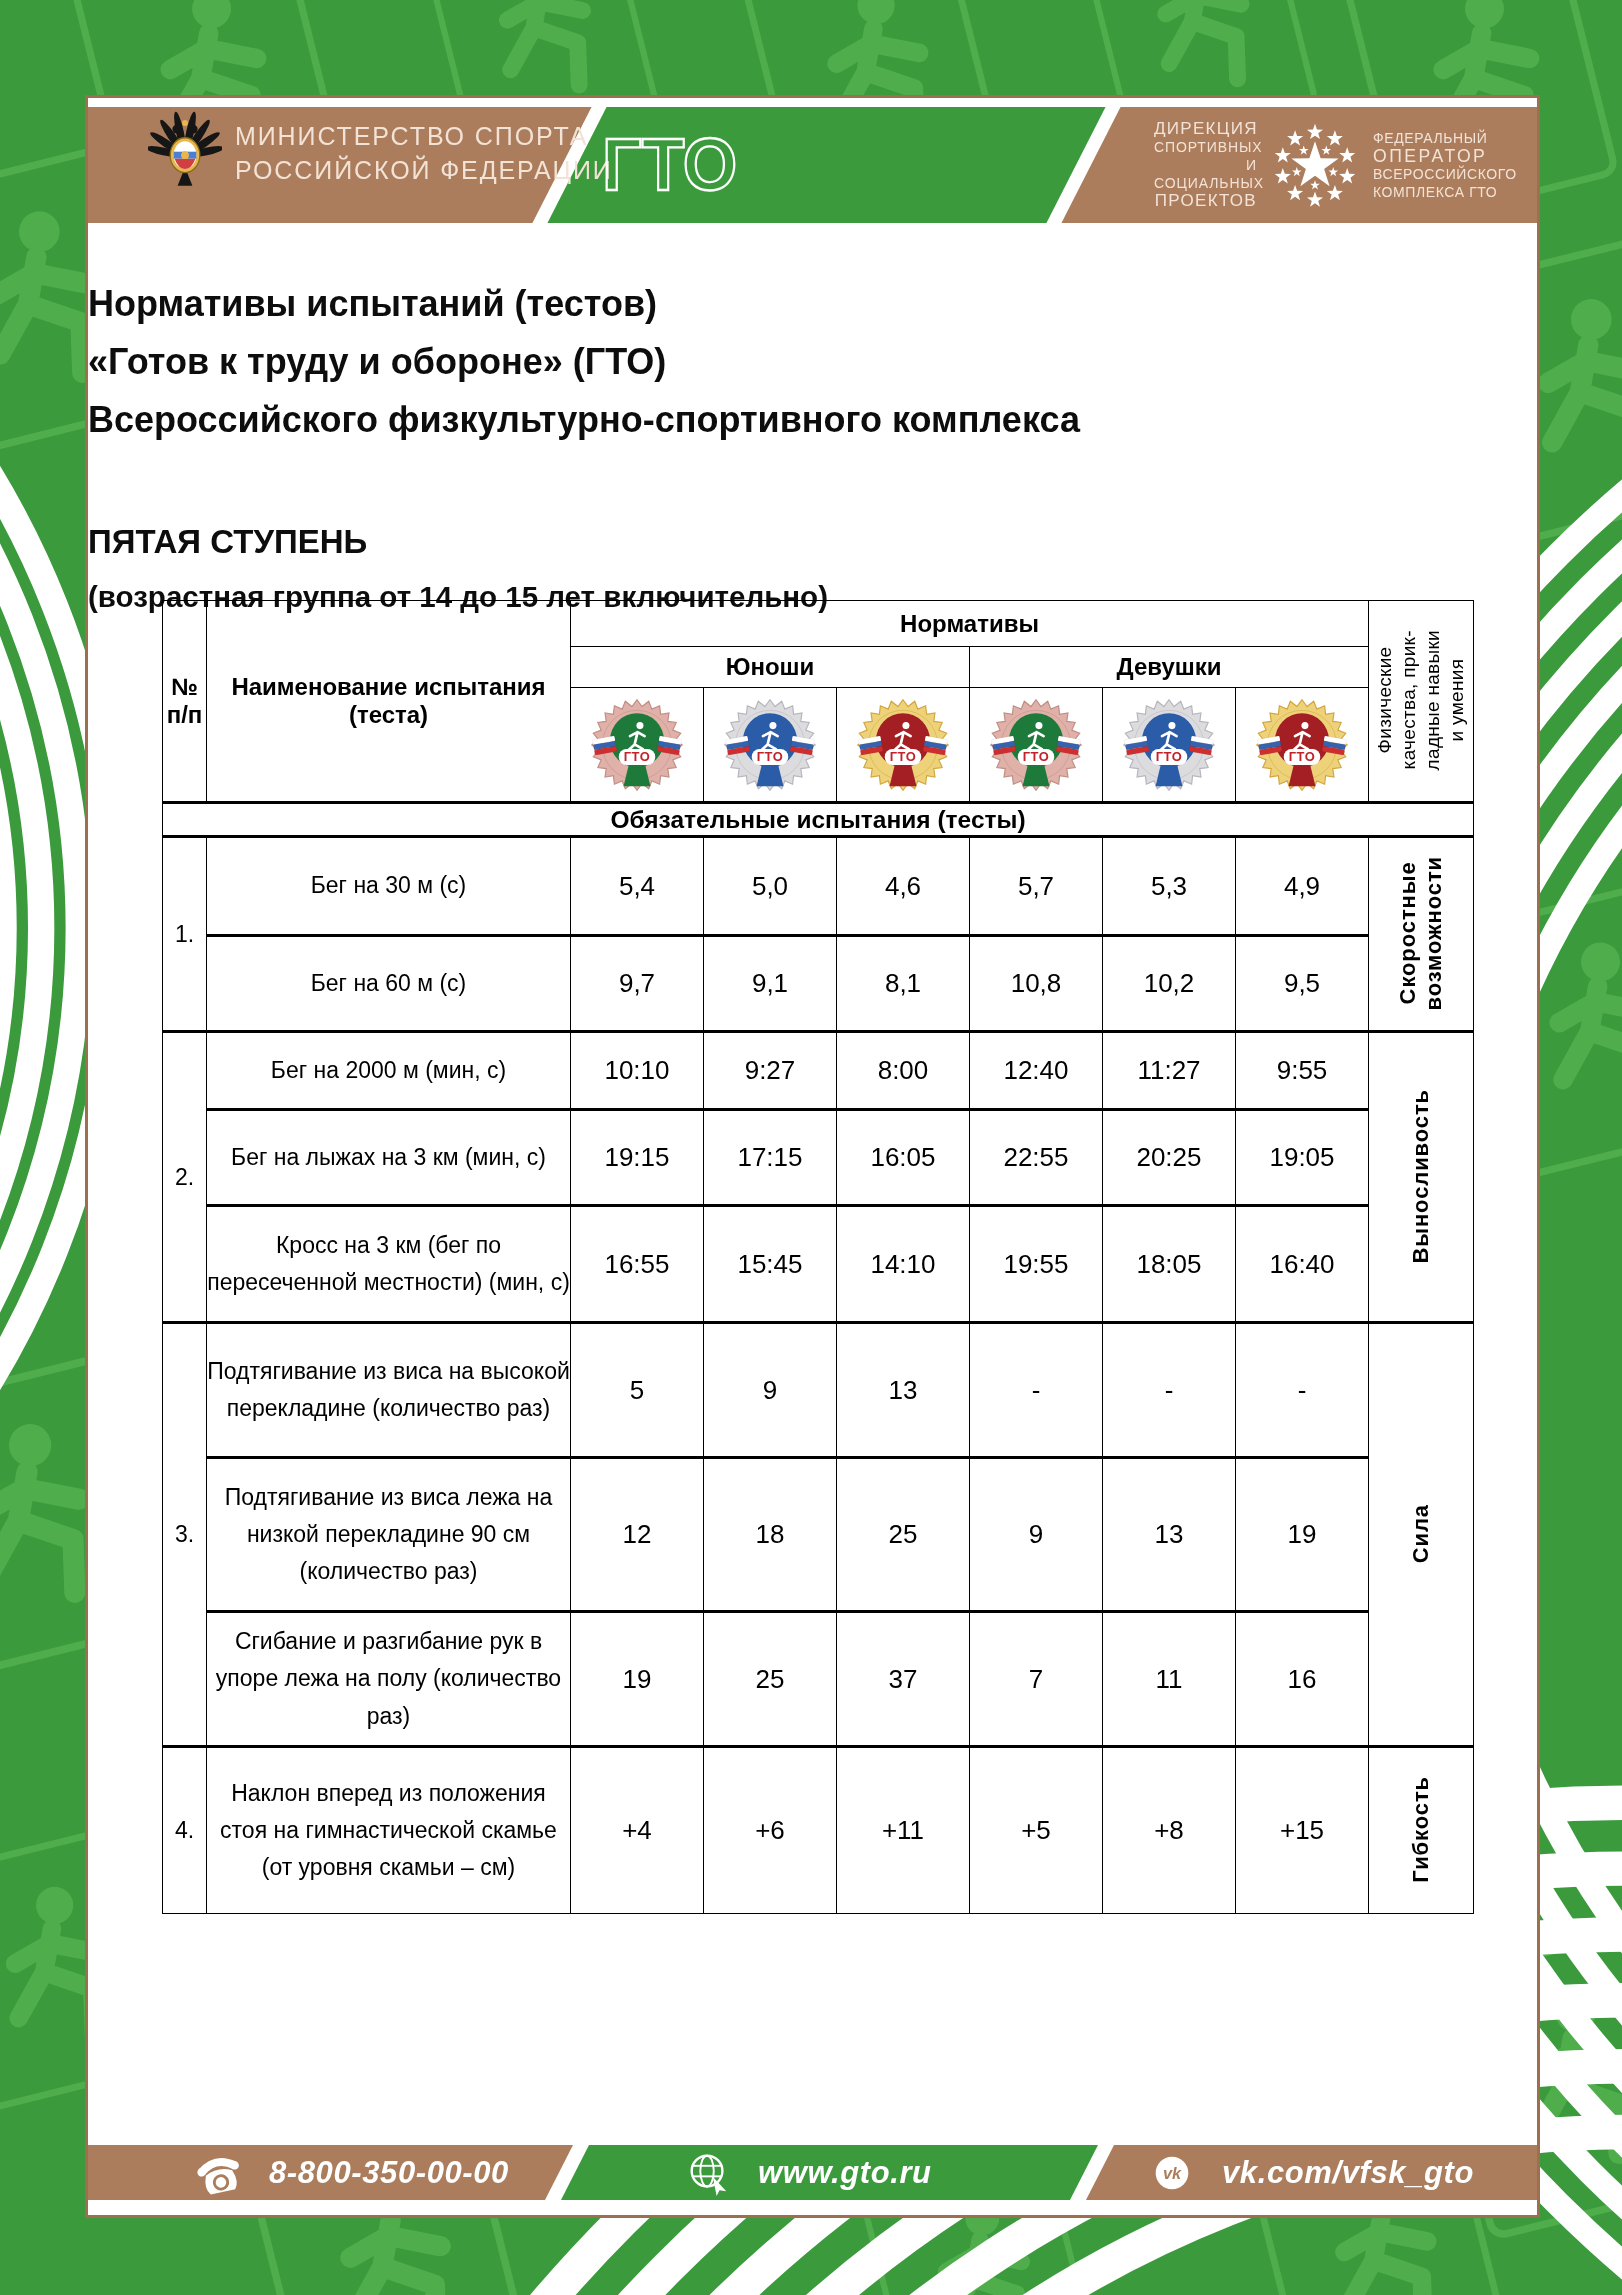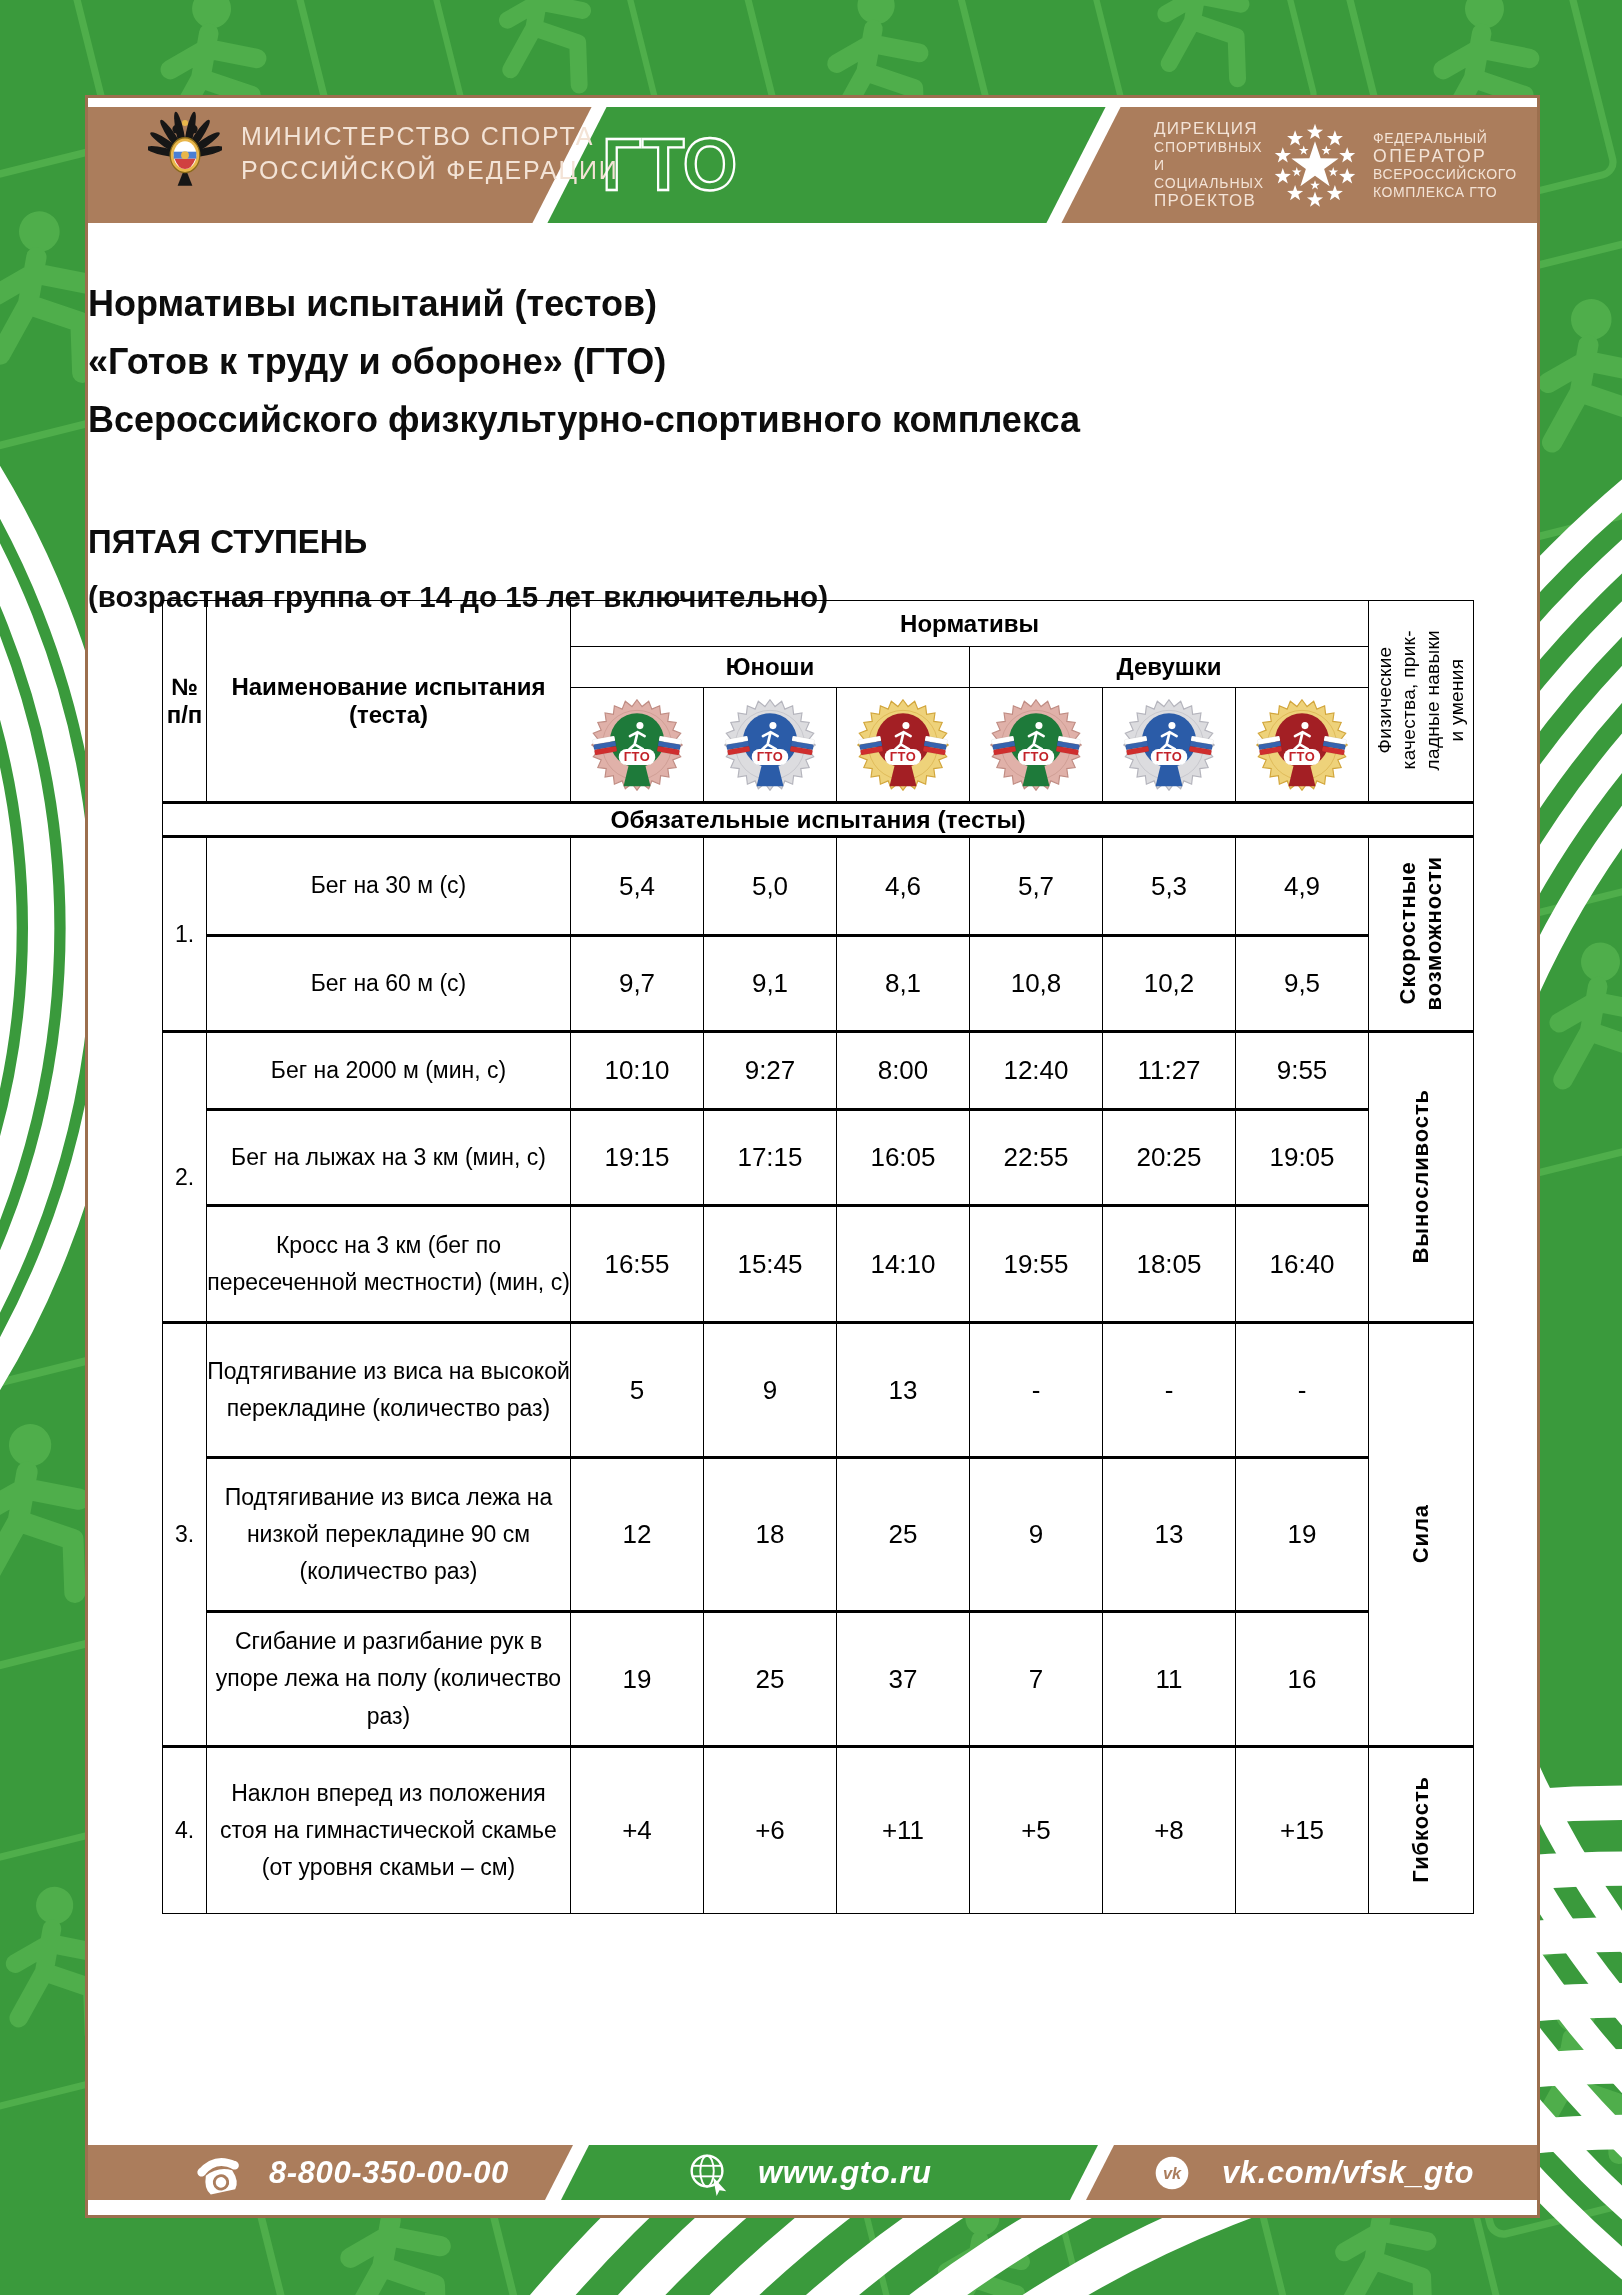--- a/index.html
+++ b/index.html
@@ -18,32 +18,32 @@
   }
   
   .band{position:absolute;left:0;right:0;overflow:hidden;}
   .header-band{top:9.4px;height:116px;}
   .footer-band{top:2047px;height:55px;}
   .seg{position:absolute;top:0;bottom:0;transform:skewX(-27deg);}
   .seg.brown{background:#ab7d5c;}
   .seg.green{background:#3a9a3c;}
   .band-content{position:absolute;left:0;top:0;right:0;bottom:0;}
   
-  .ministry-block{position:absolute;left:60px;top:0;height:92px;display:flex;align-items:center;gap:19px;}
+  .ministry-block{position:absolute;left:60px;top:0;height:92px;display:flex;align-items:center;gap:13px;}
   .coat{width:74px;height:94px;}
   .ministry-text{color:#f3e3d6;font-size:25px;line-height:34px;letter-spacing:1.9px;font-weight:400;}
   .gto-block{position:absolute;left:514px;top:0;height:116px;display:flex;align-items:center;gap:19px;}
   .gto-logo{
     font-size:70px;font-weight:bold;letter-spacing:0px;
     color:transparent;-webkit-text-stroke:2.2px #ffffff;
     transform:scaleY(1.05);
   }
   .gto-text{color:#fff;font-size:22.6px;line-height:28px;font-weight:bold;}
   .right-block{position:absolute;left:1066px;top:0;height:116px;display:flex;align-items:center;gap:14px;color:#f3e3d6;}
-  .direction-text{text-align:left;font-size:14px;line-height:18px;letter-spacing:0.9px;width:103px;}
+  .direction-text{text-align:right;font-size:14px;line-height:18px;letter-spacing:0.9px;width:103px;}
   .direction-text .big{font-size:17px;letter-spacing:1.3px;}
   .operator-text{text-align:left;font-size:14px;line-height:18px;letter-spacing:0.6px;width:151px;}
   .operator-text .big{font-size:17.6px;letter-spacing:2.5px;}
   #operator-stars{width:88px;height:100px;flex:0 0 auto;}
   
   .title-block{position:absolute;left:0;right:0;top:177px;text-align:left;color:#0d0d0d;}
   .title-block .t{font-size:36px;font-weight:bold;line-height:58px;}
   .stage{font-size:33px;font-weight:bold;margin-top:74px;}
   .age{font-size:29.5px;font-weight:bold;margin-top:19px;}
   

